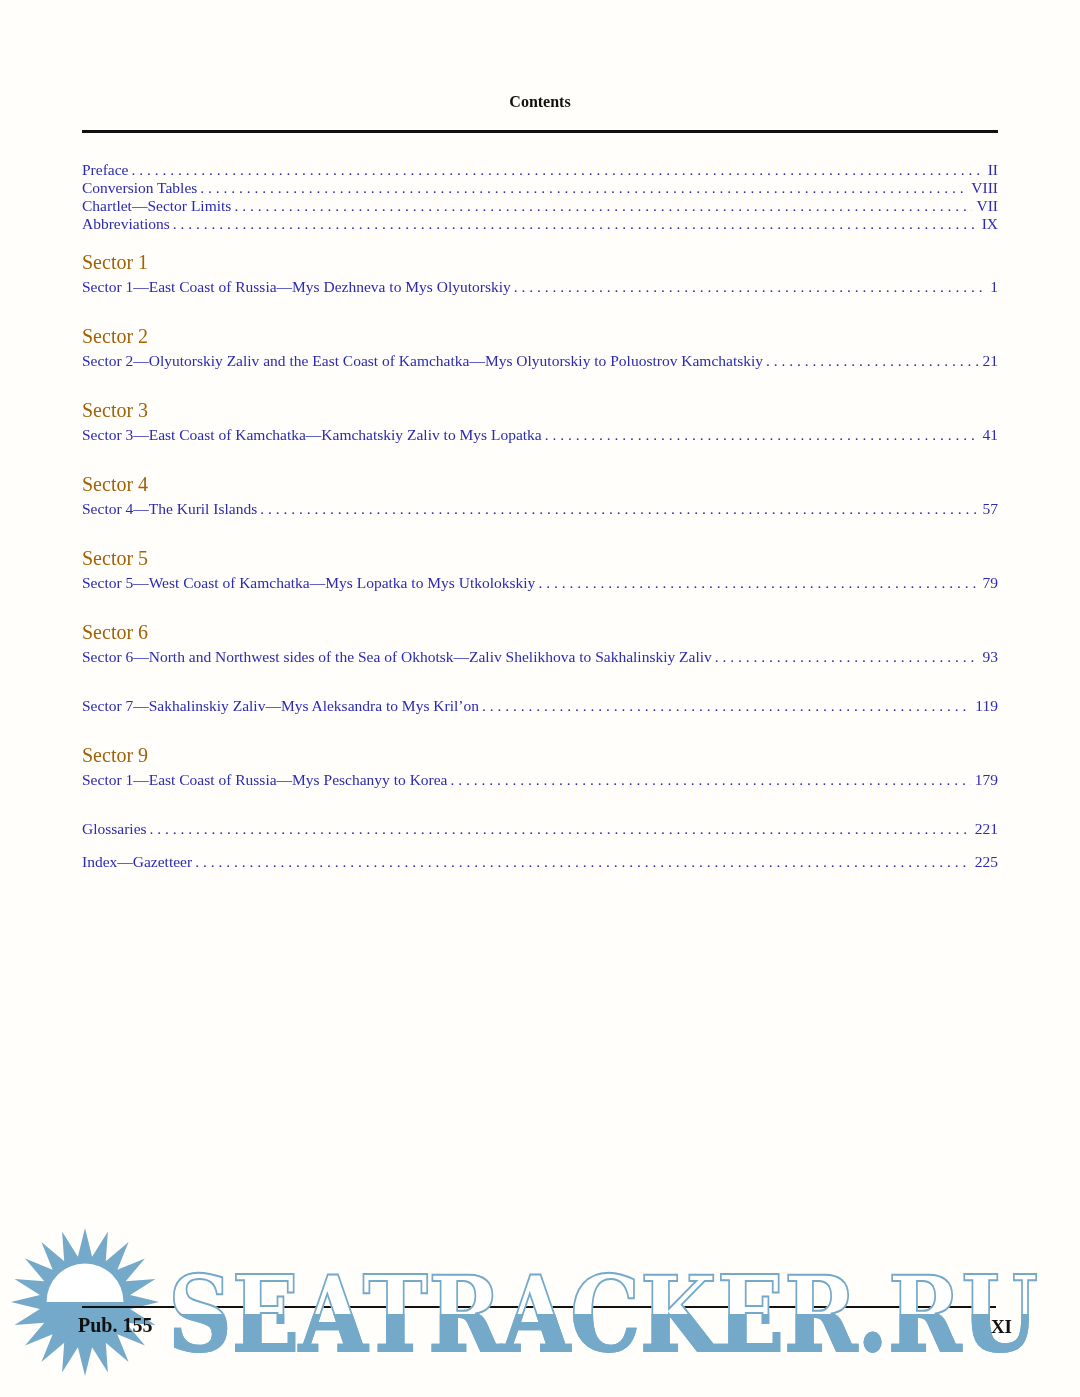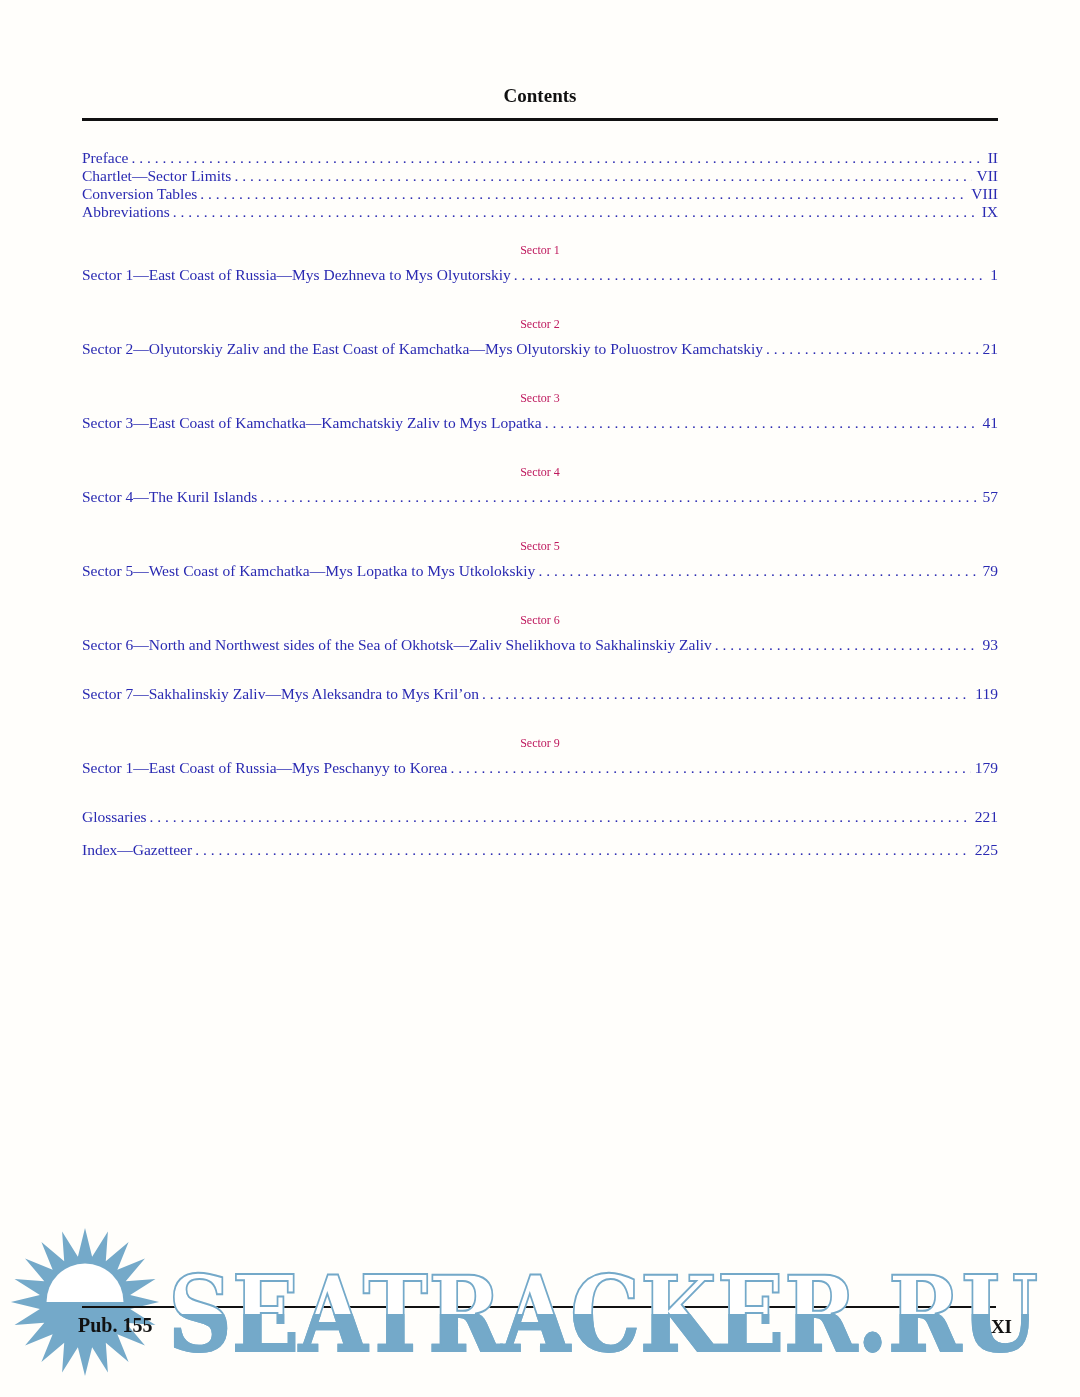--- a/index.html
+++ b/index.html
@@ -10,24 +10,24 @@
     overflow: hidden;
     font-family: "Liberation Serif", "DejaVu Serif", serif;
     color: #111;
   }
   .content {
     position: absolute;
     left: 82px; top: 0;
     width: 916px;
   }
   .title {
-    margin: 10px;
+    margin: 16px;
     padding-top: 74px;
     text-align: center;
-    font-size: 19px;
+    font-size: 16px;
     font-weight: bold;
     line-height: 24px;
     color: #111;
   }
   .head-rule {
     margin-top: 6px;
     height: 3px;
     background: #111;
   }
   .front-matter { margin-top: 28px; text-align: center; }
@@ -47,24 +47,23 @@
     margin: 0 4px 0 3px;
     color: #2a2ab2;
   }
   .dots::after {
     content: ". . . . . . . . . . . . . . . . . . . . . . . . . . . . . . . . . . . . . . . . . . . . . . . . . . . . . . . . . . . . . . . . . . . . . . . . . . . . . . . . . . . . . . . . . . . . . . . . . . . . . . . . . . . . . . . . . . . . . . . . . . . . . . . . . . . . . . . . . . . . . . . . . . . . . . . . . . . . . . . . . . . . . . . .";
   }
   .toc-page { flex: 0 0 auto; }
   .sectors { margin-top: 20px; }
   .sector-group + .sector-group { margin-top: 31px; }
   .sector-heading {
-    text-align: center;
-    font-size: 12px;
+    font-size: 20px;
     line-height: 18px;
-    color: #be185d;
+    color: #a16207;
     margin-bottom: 7px;
   }
   .back-matter { margin-top: 31px; }
   .back-matter .toc-line + .toc-line { margin-top: 15px; }
 
   
   .sun-logo {
     position: absolute;
     left: 8px; top: 1225px;
     width: 154px; height: 154px;
@@ -123,29 +122,29 @@
 
   <div class="front-matter">
 
       <div class="toc-line">
         <span class="toc-label">Preface</span>
         <span class="dots"></span>
         <span class="toc-page">II</span>
       </div>
 
       <div class="toc-line">
+        <span class="toc-label">Conversion Tables</span>
+        <span class="dots"></span>
+        <span class="toc-page">VIII</span>
+      </div>
+
+      <div class="toc-line">
         <span class="toc-label">Chartlet—Sector Limits</span>
         <span class="dots"></span>
         <span class="toc-page">VII</span>
-      </div>
-
-      <div class="toc-line">
-        <span class="toc-label">Conversion Tables</span>
-        <span class="dots"></span>
-        <span class="toc-page">VIII</span>
       </div>
 
       <div class="toc-line">
         <span class="toc-label">Abbreviations</span>
         <span class="dots"></span>
         <span class="toc-page">IX</span>
       </div>
 
   </div>
 

